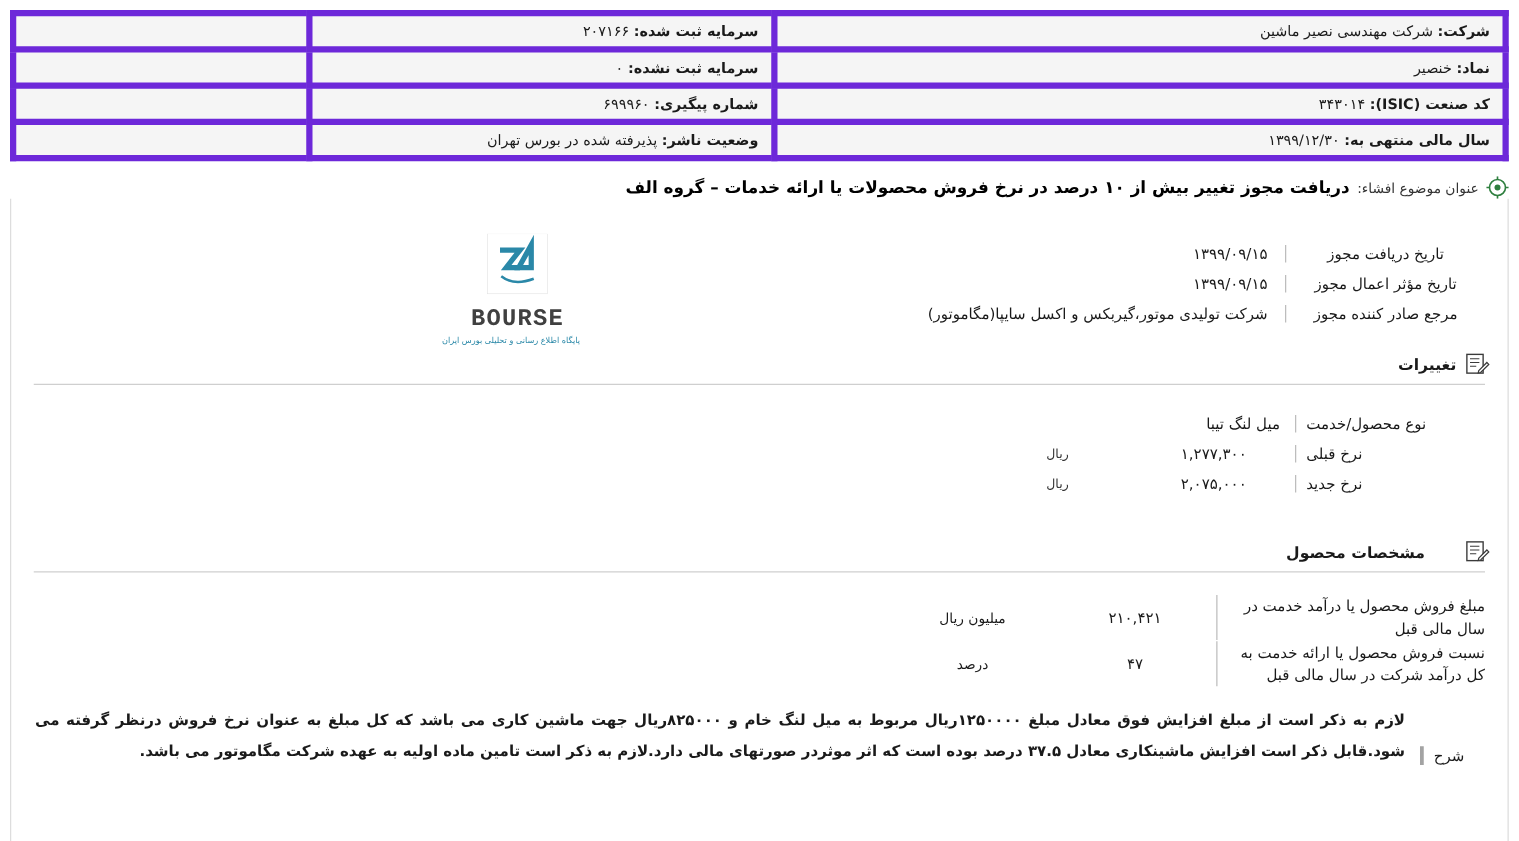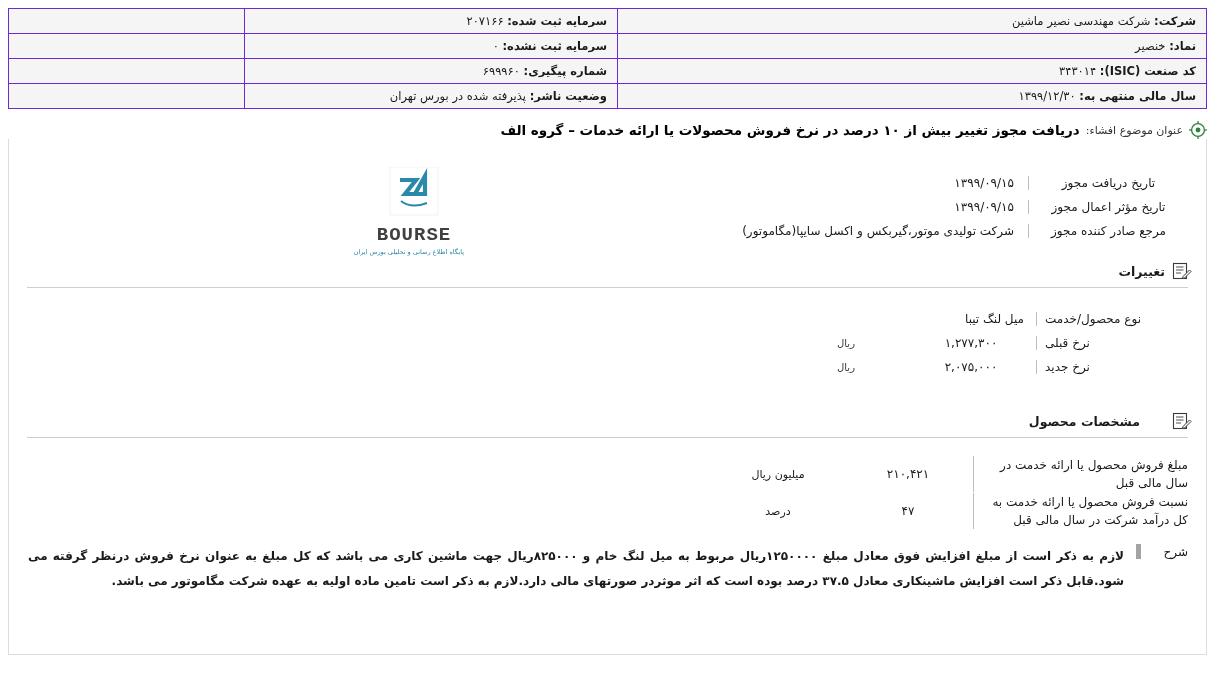--- a/index.html
+++ b/index.html
@@ -19,21 +19,21 @@
   }
 
   
   .id-table {
     width: 1199px;
     margin: 8px auto 0 auto;
     border-collapse: collapse;
     table-layout: fixed;
   }
   .id-table td {
-    border: 1px solid #6d28d9;
+    border: 5px solid #6d28d9;
     height: 20px;
     padding: 2px 10px;
     font-size: 11.5px;
     vertical-align: middle;
     white-space: nowrap;
   }
   .id-table td.right-cell {
     width: 50%;
     background: #f5f5f5;
     text-align: right;
@@ -255,27 +255,28 @@
     position: absolute;
     top: 405px;
     right: 18px;
     width: 1160px;
     display: flex;
     align-items: flex-start;
     font-size: 12px;
   }
   .desc-label {
     width: 52px;
-    text-align: right;
+    text-align: left;
     padding-left: 8px;
-    border-left: 5px solid #a3a3a3;
+    border-left: 3px solid #a3a3a3;
     box-sizing: border-box;
     font-weight: normal;
     flex: 0 0 auto;
     padding-top: 1px;
+    margin-top: 33px;
   }
   .desc-text {
     flex: 1 1 auto;
     padding-right: 12px;
     line-height: 2.05;
     text-align: justify;
     font-weight: bold;
   }
 </style>
 </head>
@@ -417,21 +418,21 @@
         <line x1="4" y1="12" x2="9" y2="12" stroke="#3a3a3a" stroke-width="0.9"></line>
         <path d="M11 15.5 L17.5 9 L19 10.5 L12.5 17 L10.6 17.4 z" fill="#ffffff" stroke="#3a3a3a" stroke-width="1"></path>
       </svg>
     </span>
     <span>مشخصات محصول</span>
   </div>
   <div class="sec-divider" style="top:298px; right:18px; left:18px;"></div>
 
   <div class="spec-block">
     <div class="sp-row" style="height:30px;">
-      <span class="sp-label">مبلغ فروش محصول یا ارائه خدمت در سال مالی قبل</span>
+      <span class="sp-label">مبلغ فروش محصول یا درآمد خدمت در سال مالی قبل</span>
       <span class="sp-value">۲۱۰,۴۲۱</span>
       <span class="sp-unit">میلیون ریال</span>
     </div>
     <div class="sp-row" style="height:44px;">
       <span class="sp-label">نسبت فروش محصول یا ارائه خدمت به کل درآمد شرکت در سال مالی قبل</span>
       <span class="sp-value">۴۷</span>
       <span class="sp-unit">درصد</span>
     </div>
   </div>
 

